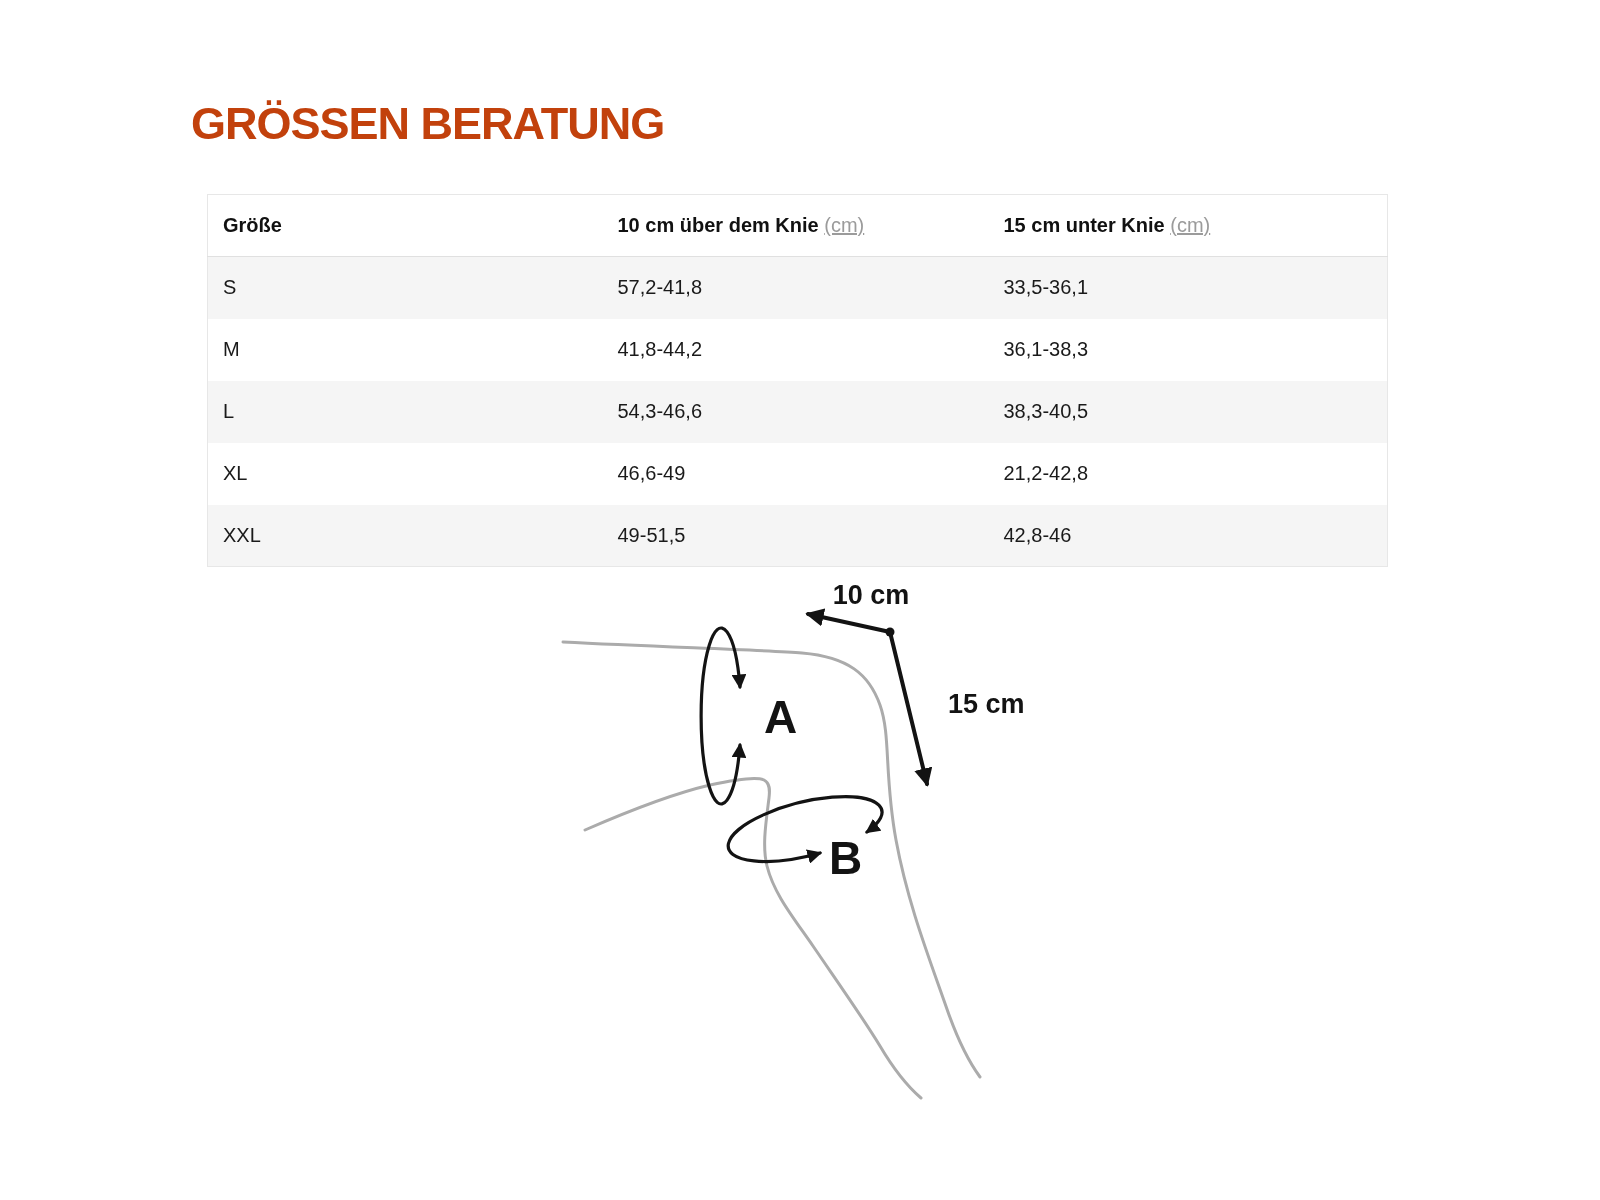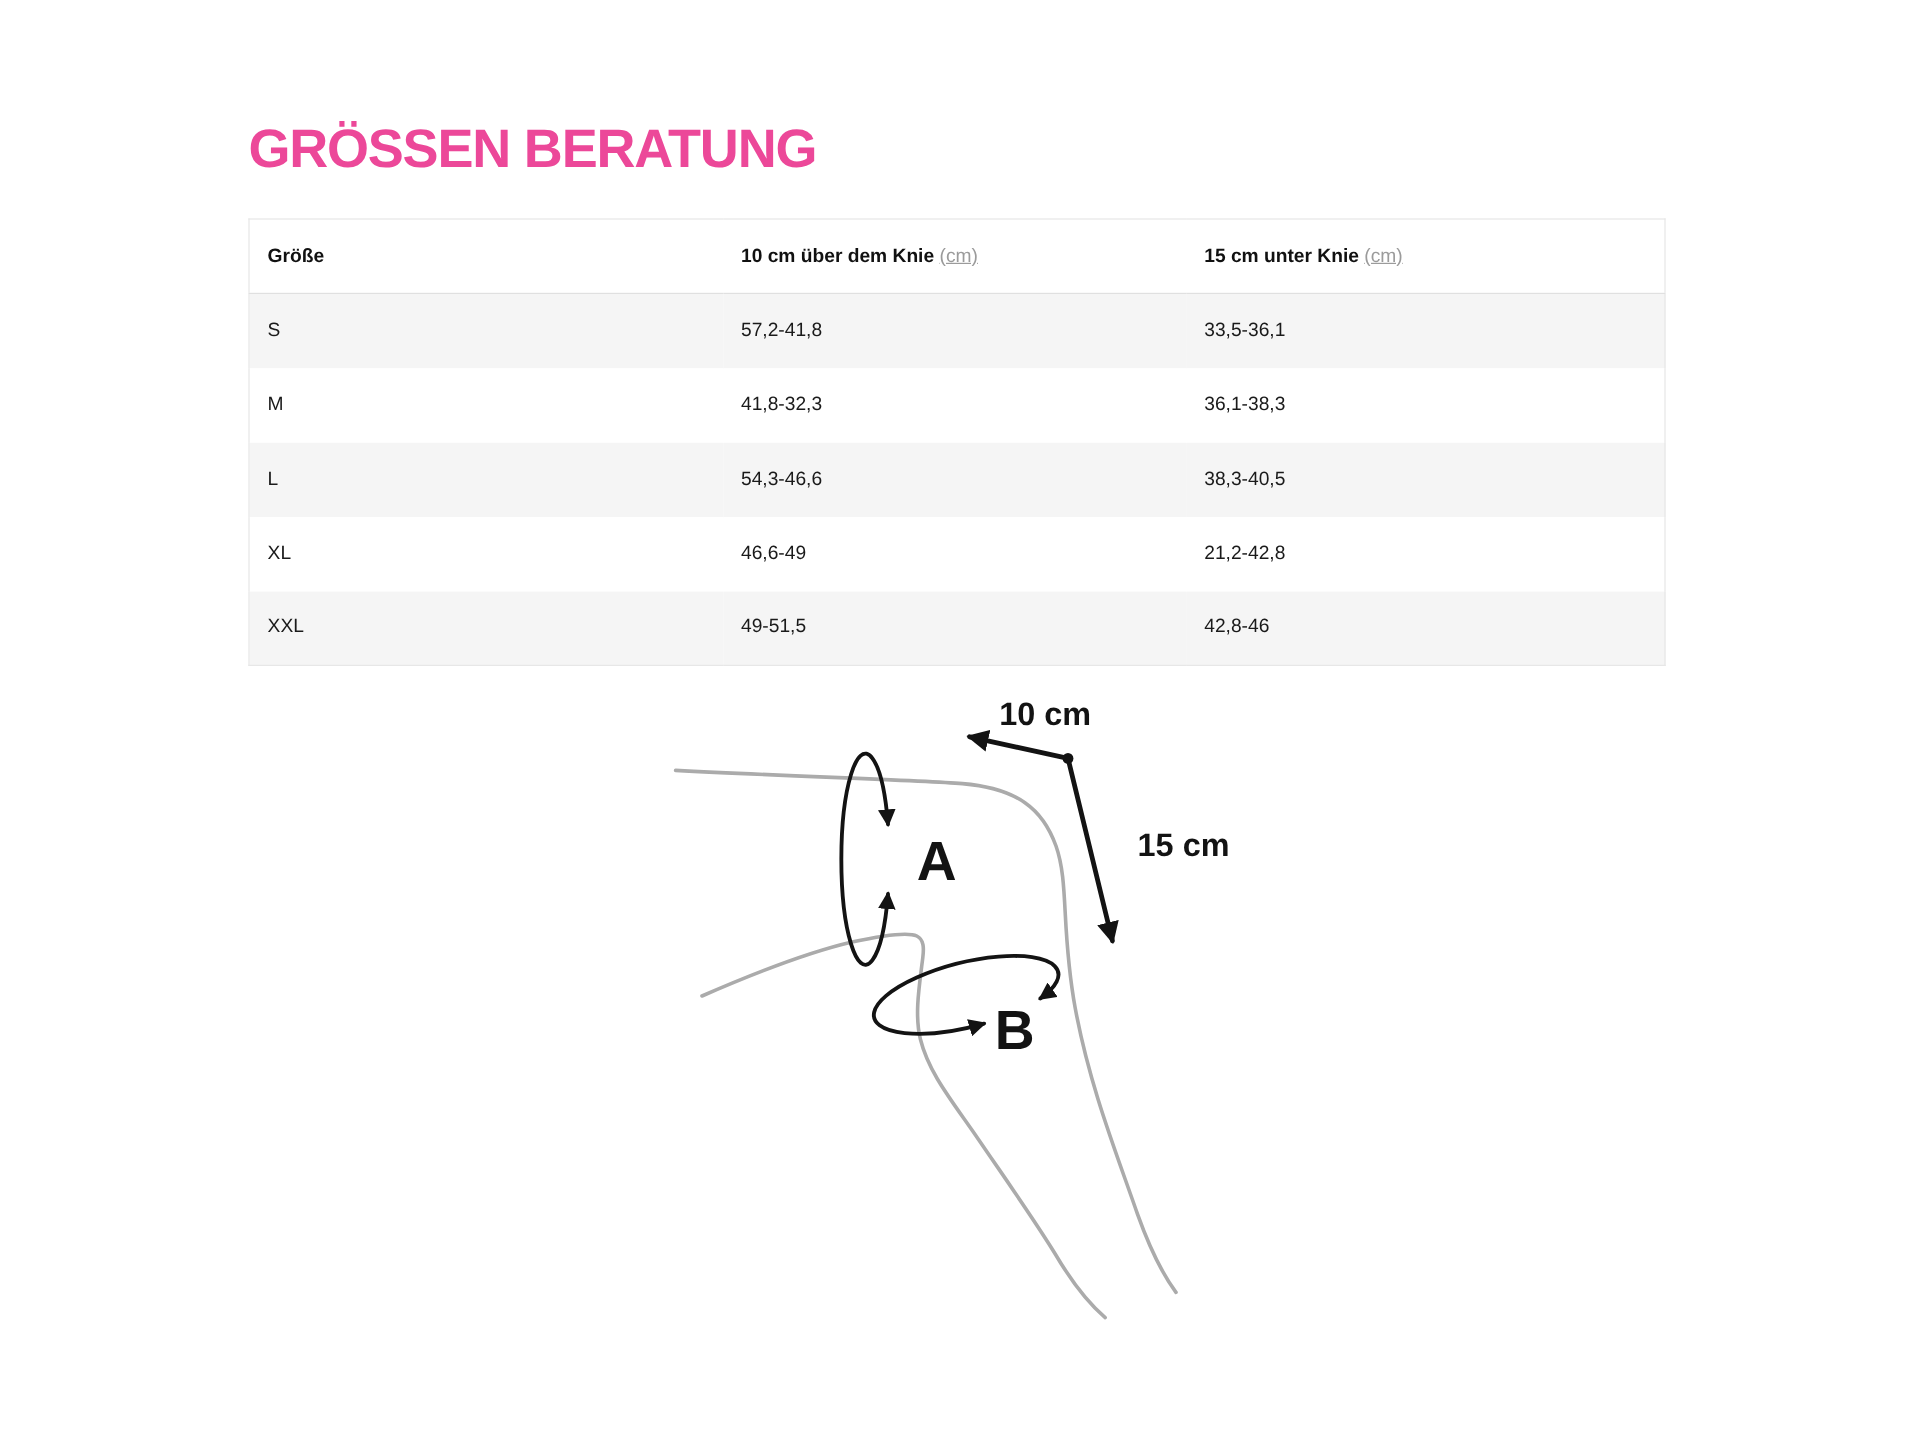--- a/index.html
+++ b/index.html
@@ -10,29 +10,29 @@
   *{margin:0;padding:0;box-sizing:border-box;}
   html,body{width:1600px;height:1200px;}
   body{
     background:var(--bg);
     font-family:"Liberation Sans","DejaVu Sans",sans-serif;
     color:var(--text);
     position:relative;
     overflow:hidden;
   }
   .page-title{
-    position:absolute; left:207px; top:98px;
+    position:absolute; left:191px; top:98px;
     font-size:45px; font-weight:700; letter-spacing:-1px;
-    color:#ec4899; white-space:nowrap;
+    color:#c2410c; white-space:nowrap;
   }
   .size-table{
-    position:absolute; left:207px; top:182px; width:1180px;
+    position:absolute; left:207px; top:194px; width:1180px;
     border-collapse:collapse; table-layout:fixed;
     border:1px solid var(--table-border);
-    font-size:16px;
+    font-size:20px;
   }
   .size-table col.c1{width:395px;}
   .size-table col.c2{width:386px;}
   .size-table col.c3{width:399px;}
   .size-table th,.size-table td{
     height:62px; text-align:left; vertical-align:middle;
     padding:0 0 0 15px; font-weight:400; white-space:nowrap;
   }
   .size-table thead th{
     background:#ffffff; border-bottom:1px solid var(--header-rule);
@@ -79,21 +79,21 @@
     </tr>
   </thead>
   <tbody>
     <tr>
       <td>S</td>
       <td>57,2-41,8</td>
       <td>33,5-36,1</td>
     </tr>
     <tr>
       <td>M</td>
-      <td>41,8-32,3</td>
+      <td>41,8-44,2</td>
       <td>36,1-38,3</td>
     </tr>
     <tr>
       <td>L</td>
       <td>54,3-46,6</td>
       <td>38,3-40,5</td>
     </tr>
     <tr>
       <td>XL</td>
       <td>46,6-49</td>

